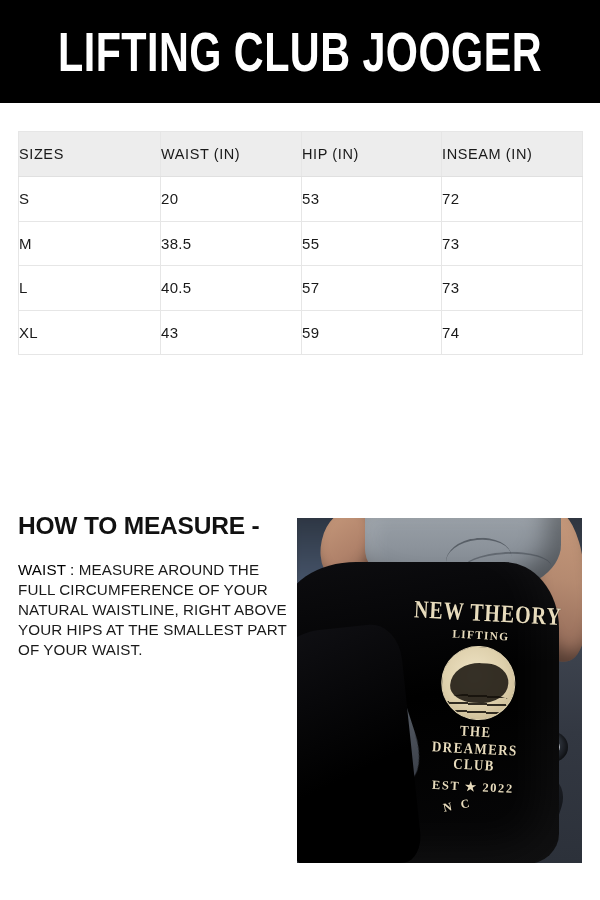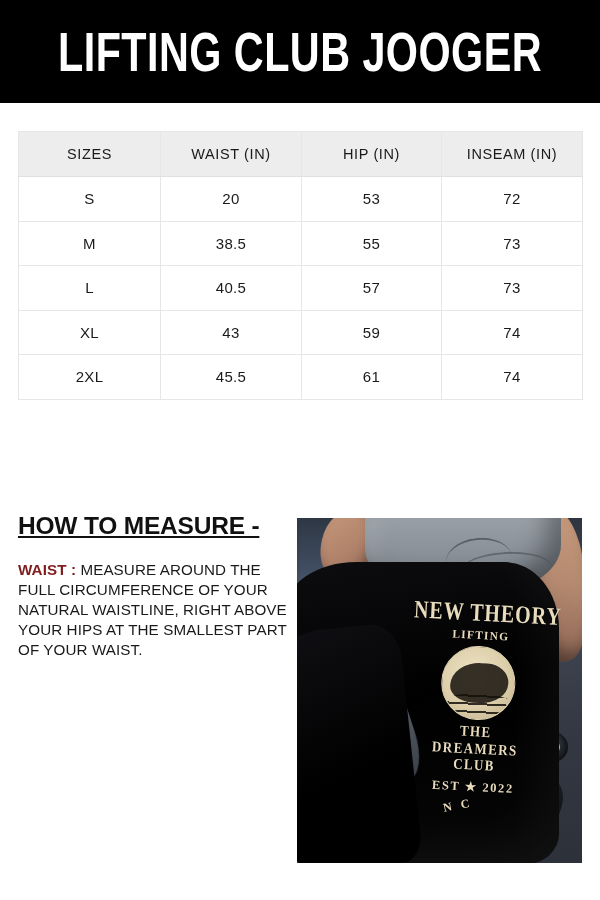--- a/index.html
+++ b/index.html
@@ -49,21 +49,21 @@
     width: 564px;
   }
   table.size-table {
     width: 100%;
     border-collapse: collapse;
     table-layout: fixed;
   }
   table.size-table th,
   table.size-table td {
     border: 1px solid #e6e6e6;
-    text-align: center;
+    text-align: left;
     vertical-align: middle;
     color: #1a1a1a;
     font-weight: 400;
   }
   table.size-table thead th {
     background: #ededed;
     height: 45px;
     font-size: 14.5px;
     letter-spacing: 0.6px;
     border-bottom: 1px solid #e0e0e0;
@@ -91,35 +91,34 @@
     left: 0; top: 0;
     width: 272px;
   }
   .measure-heading {
     font-size: 24.5px;
     font-weight: 700;
     color: #111111;
     letter-spacing: -0.2px;
     line-height: 1.15;
     white-space: nowrap;
-    text-decoration: underline;
   }
   .measure-para {
     margin-top: 20px;
     font-size: 15.2px;
     line-height: 1.32;
     color: #1a1a1a;
     letter-spacing: 0.1px;
     text-transform: uppercase;
   }
   .measure-para.p-hip { margin-top: 22px; }
   .measure-para.p-inseam { margin-top: 22px; }
   .measure-para .lbl {
-    font-weight: 700;
-    color: #7f1d1d;
+    font-weight: 400;
+    color: #000000;
   }
 
   
   .product-photo {
     position: absolute;
     left: 279px; top: 6px;
     width: 285px; height: 345px;
     overflow: hidden;
     background: #0a0a0c;
   }
@@ -384,26 +383,20 @@
           <td>40.5</td>
           <td>57</td>
           <td>73</td>
         </tr>
         <tr>
           <td>XL</td>
           <td>43</td>
           <td>59</td>
           <td>74</td>
         </tr>
-        <tr>
-          <td>2XL</td>
-          <td>45.5</td>
-          <td>61</td>
-          <td>74</td>
-        </tr>
       </tbody>
     </table>
   </div>
 
   <div class="measure-section">
 
     <div class="measure-left">
       <div class="measure-heading">HOW TO MEASURE -</div>
 
       <p class="measure-para p-waist">

